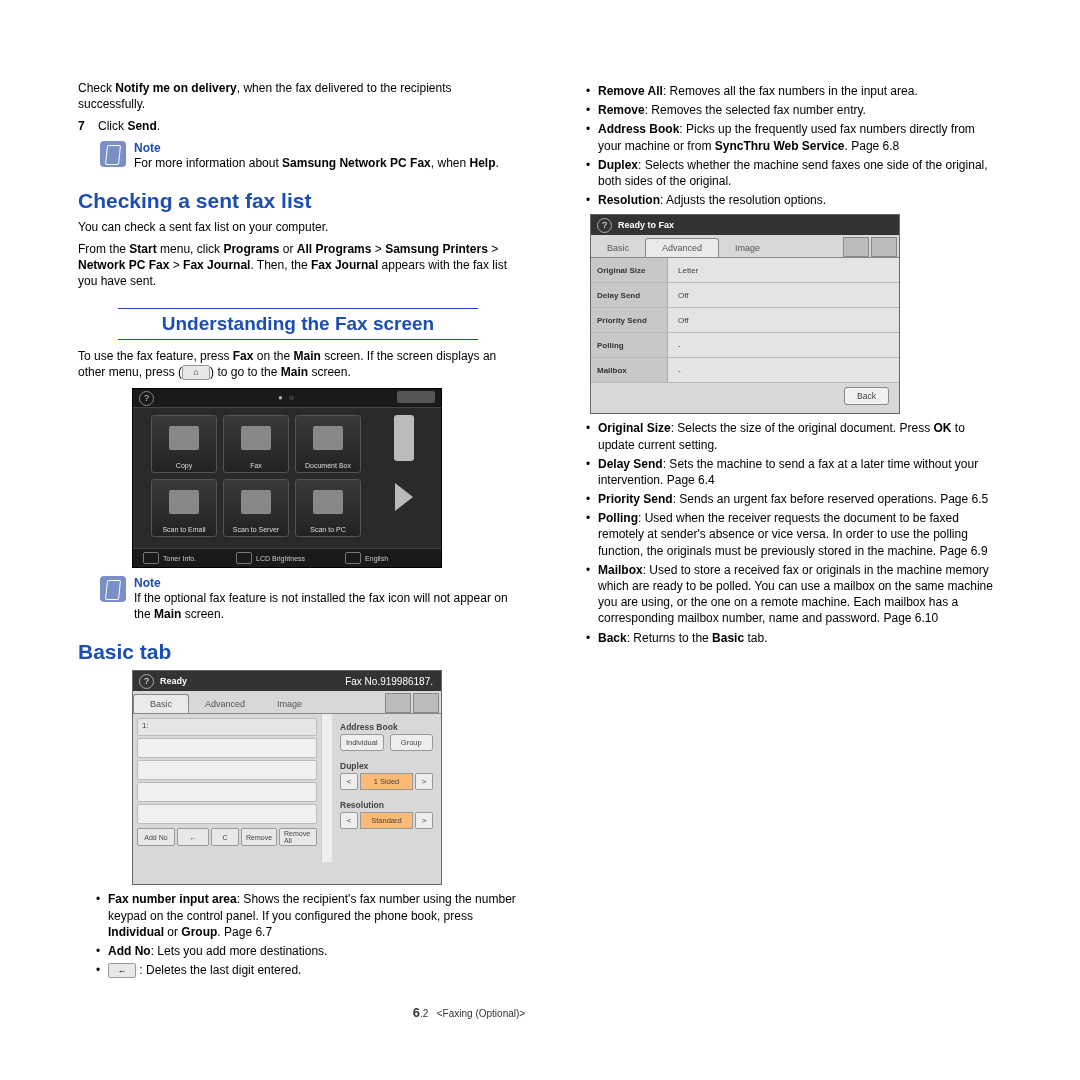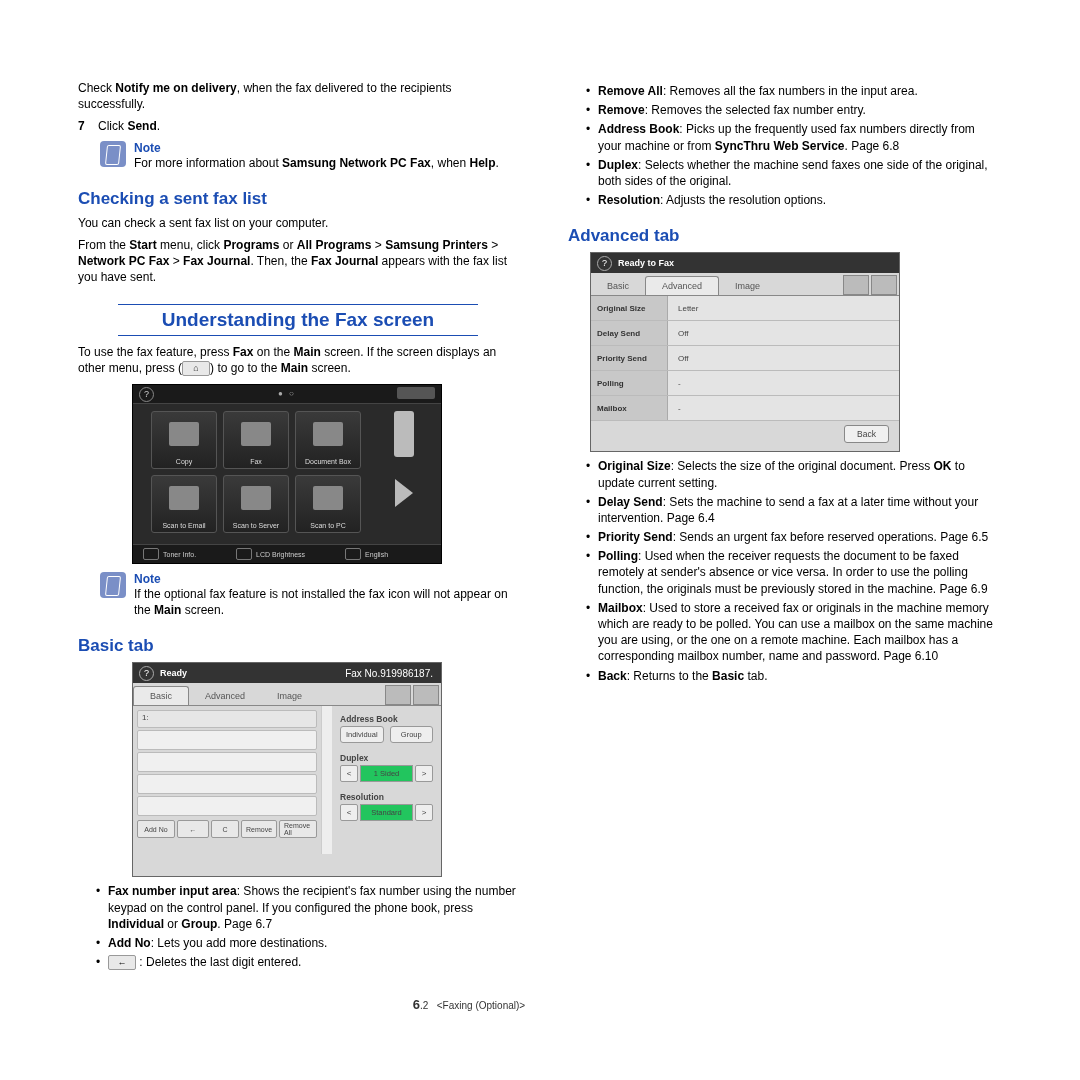--- a/index.html
+++ b/index.html
@@ -36,21 +36,21 @@
   }
   .note-icon::after {
     content: ""; position: absolute; left: 6px; top: 4px;
     width: 12px; height: 18px; border: 1px solid #fff;
     border-radius: 2px; transform: skewX(-6deg);
   }
   .note-body { }
   .note-title { font-weight: bold; color: #1b4db3; font-size: 12px; }
   .note-text { font-size: 12px; line-height: 1.35; }
   h2.subhead {
-    color: #1b4db3; font-size: 17px; font-weight: bold;
+    color: #1b4db3; font-size: 21px; font-weight: bold;
     margin: 18px 0 6px 0;
   }
   .section-title-box { margin: 18px 0 8px 0; }
   .hr { border: none; border-top: 1px solid #1b4db3; margin: 4px 40px 4px 40px; }
   h1.section-title {
     color: #1b4db3; font-size: 19px; font-weight: bold;
     text-align: center; margin: 0;
   }
   .inline-icon {
     display: inline-block; width: 22px; height: 13px;
@@ -103,21 +103,21 @@
   .sb-row { height: 18px; background: #f0f0f0; border: 1px solid #bbb; margin-bottom: 2px; border-radius: 2px; }
   .sb-row.first { background: #e6e6e6; font-size: 8px; padding: 2px 4px; box-sizing: border-box; }
   .sb-left-btm { display: flex; gap: 2px; margin-top: 4px; }
   .sb-btn { height: 16px; background: #e8e8e8; border: 1px solid #999; border-radius: 2px; font-size: 7px; display: flex; align-items: center; justify-content: center; padding: 0 4px; }
   .sb-right { flex: 1; padding: 6px 8px; }
   .sb-lbl { font-weight: bold; font-size: 8.5px; margin: 2px 0; }
   .sb-pills { display: flex; gap: 6px; margin: 2px 0 10px 0; }
   .sb-pill { flex: 1; height: 15px; border: 1px solid #999; border-radius: 3px; background: #eee; font-size: 7.5px; display: flex; align-items: center; justify-content: center; }
   .sb-spin { display: flex; gap: 2px; margin: 2px 0 10px 0; }
   .sb-spin .ar { width: 16px; height: 15px; border: 1px solid #999; border-radius: 2px; background: #eee; font-size: 8px; display: flex; align-items: center; justify-content: center; }
-  .sb-spin .mid { flex: 1; height: 15px; border: 1px solid #999; background: #22c55e; font-size: 7.5px; display: flex; align-items: center; justify-content: center; }
+  .sb-spin .mid { flex: 1; height: 15px; border: 1px solid #999; background: #fdba74; font-size: 7.5px; display: flex; align-items: center; justify-content: center; }
 
   
   .screen-adv {
     width: 310px; height: 200px; margin: 6px 0 6px 22px;
     background: #d8d8d8; border: 1px solid #666; box-sizing: border-box;
     position: relative; font-size: 9px; color: #444;
   }
   .sa-rows { }
   .sa-row { display: flex; height: 24px; border-bottom: 1px solid #bbb; }
   .sa-row .k { width: 70px; background: #c8c8c8; display: flex; align-items: center; padding-left: 6px; font-size: 8px; font-weight: bold; color: #333; border-right: 1px solid #aaa; }
@@ -287,21 +287,20 @@
 
   <div class="col col-right">
     <ul class="bullet-list" style="margin-left:0">
       <li><span class="bold">Remove All</span><span>: Removes all the fax numbers in the input area.</span></li>
       <li><span class="bold">Remove</span><span>: Removes the selected fax number entry.</span></li>
       <li><span class="bold">Address Book</span><span>: Picks up the frequently used fax numbers directly from your machine or from </span><span class="bold">SyncThru Web Service</span><span>. Page 6.8</span></li>
       <li><span class="bold">Duplex</span><span>: Selects whether the machine send faxes one side of the original, both sides of the original.</span></li>
       <li><span class="bold">Resolution</span><span>: Adjusts the resolution options.</span></li>
     </ul>
 
-    <h2 class="subhead">Advanced tab</h2>
 
     <div class="screen-adv">
       <div class="sb-top">
         <div class="sb-help">?</div>
         <span class="bold" style="font-size:9px">Ready to Fax</span>
       </div>
       <div class="sb-tabs">
         <div class="sb-tab">Basic</div>
         <div class="sb-tab active">Advanced</div>
         <div class="sb-tab">Image</div>

